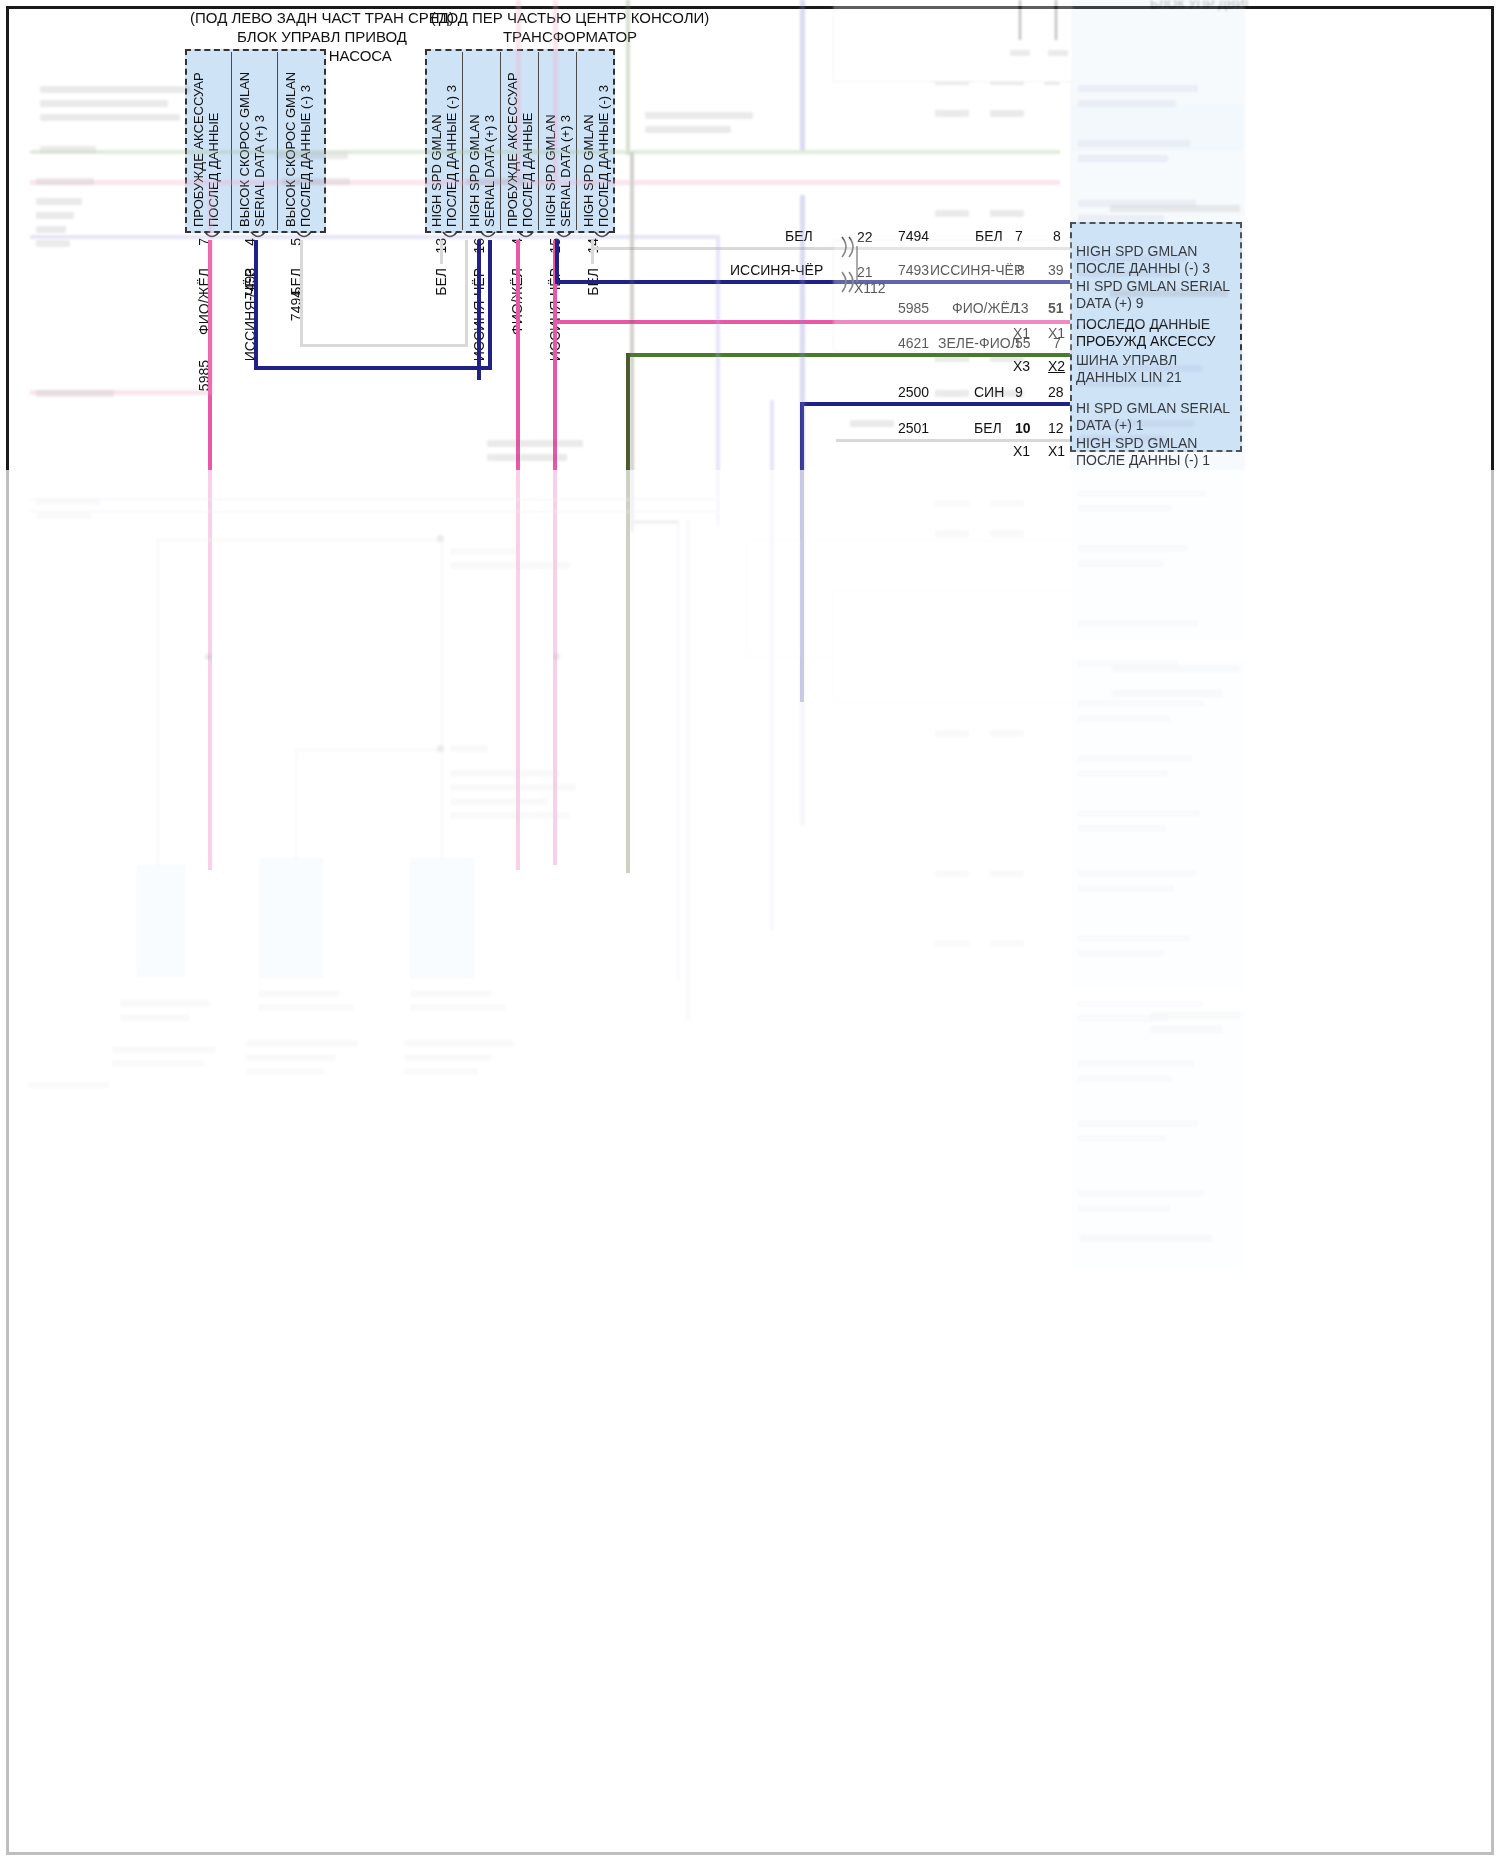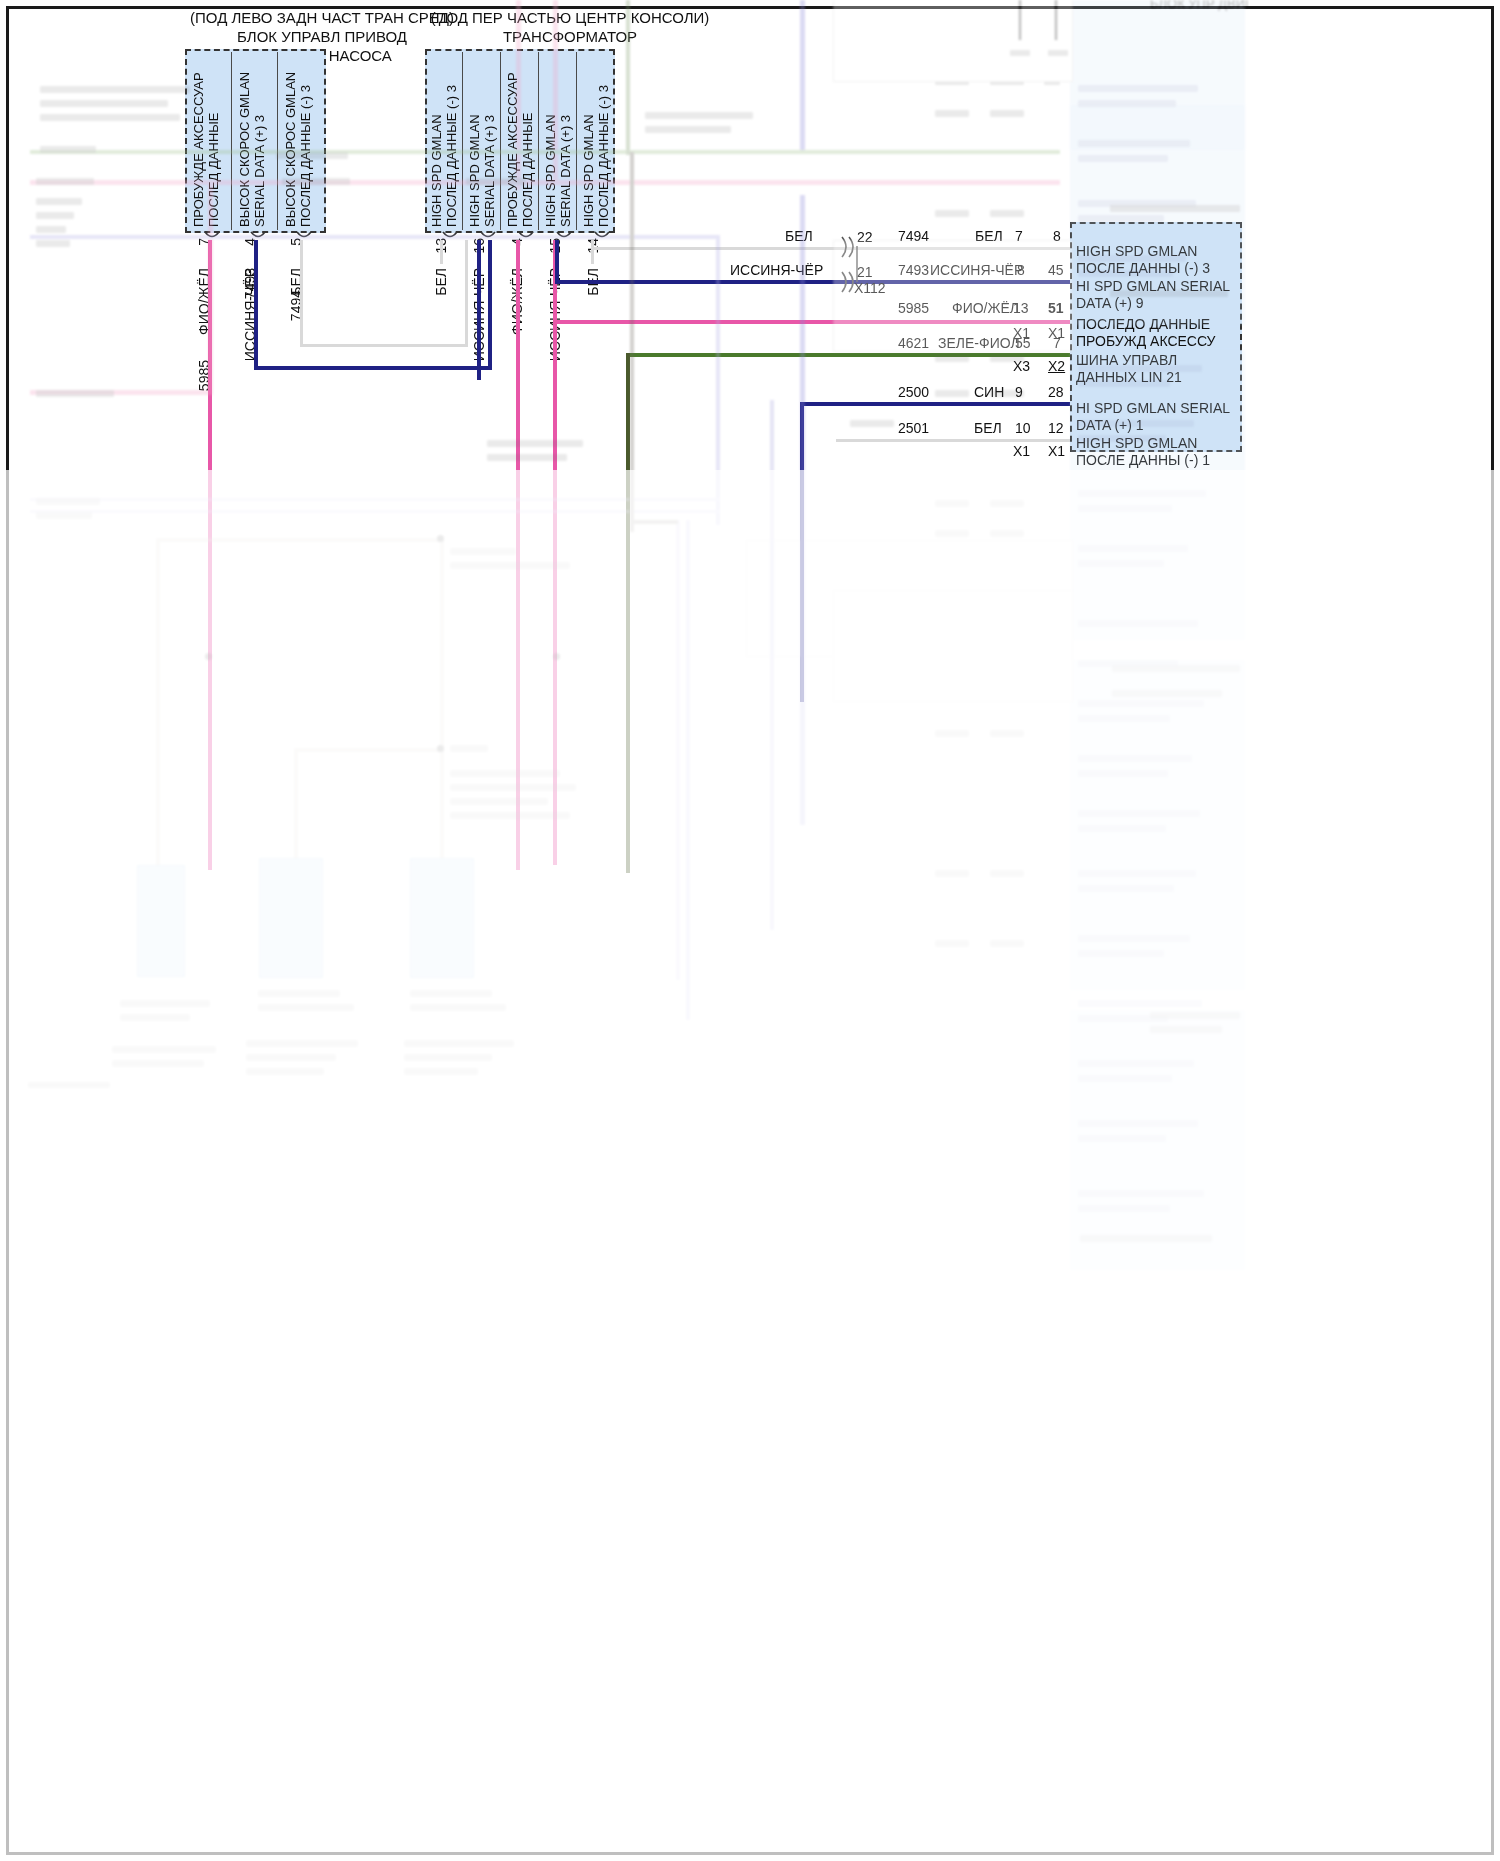--- a/index.html
+++ b/index.html
@@ -168,21 +168,21 @@
   <div class="wlabel" style="left:730px;top:262px;">ИССИНЯ-ЧЁР</div>
 
   <div class="wlabel" style="left:898px;top:228px;">7494</div>
   <div class="wlabel" style="left:975px;top:228px;">БЕЛ</div>
   <div class="wlabel" style="left:1015px;top:228px;">7</div>
   <div class="wlabel" style="left:1053px;top:228px;">8</div>
 
   <div class="wlabel" style="left:898px;top:262px;">7493</div>
   <div class="wlabel" style="left:930px;top:262px;">ИССИНЯ-ЧЁР</div>
   <div class="wlabel" style="left:1017px;top:262px;">8</div>
-  <div class="wlabel" style="left:1048px;top:262px;">45</div>
+  <div class="wlabel" style="left:1048px;top:262px;">39</div>
 
   <div class="wlabel" style="left:898px;top:300px;">5985</div>
   <div class="wlabel" style="left:952px;top:300px;">ФИО/ЖЁЛ</div>
   <div class="wlabel" style="left:1013px;top:300px;">13</div>
   <div class="wlabel" style="left:1048px;top:300px;font-weight:bold;">51</div>
   <div class="wlabel" style="left:1013px;top:325px;">X1</div>
   <div class="wlabel" style="left:1048px;top:325px;">X1</div>
 
   <div class="wlabel" style="left:898px;top:335px;">4621</div>
   <div class="wlabel" style="left:938px;top:335px;">ЗЕЛЕ-ФИОЛ</div>
@@ -191,21 +191,21 @@
   <div class="wlabel" style="left:1013px;top:358px;">X3</div>
   <div class="wlabel" style="left:1048px;top:358px;text-decoration:underline;">X2</div>
 
   <div class="wlabel" style="left:898px;top:384px;">2500</div>
   <div class="wlabel" style="left:974px;top:384px;">СИН</div>
   <div class="wlabel" style="left:1015px;top:384px;">9</div>
   <div class="wlabel" style="left:1048px;top:384px;">28</div>
 
   <div class="wlabel" style="left:898px;top:420px;">2501</div>
   <div class="wlabel" style="left:974px;top:420px;">БЕЛ</div>
-  <div class="wlabel" style="left:1015px;top:420px;">10</div>
+  <div class="wlabel" style="left:1015px;top:420px;font-weight:bold;">10</div>
   <div class="wlabel" style="left:1048px;top:420px;">12</div>
   <div class="wlabel" style="left:1013px;top:443px;">X1</div>
   <div class="wlabel" style="left:1048px;top:443px;">X1</div>
 
   <div class="rbox" style="left:1070px;top:222px;width:172px;height:230px;"></div>
   <div class="rtext" style="left:1076px;top:226px;width:162px;">
     <span>HIGH SPD GMLAN</span><br><span>ПОСЛЕ ДАННЫ (-) 3</span>
   </div>
   <div class="rtext" style="left:1076px;top:261px;width:162px;">
     <span>HI SPD GMLAN SERIAL</span><br><span>DATA (+) 9</span>

